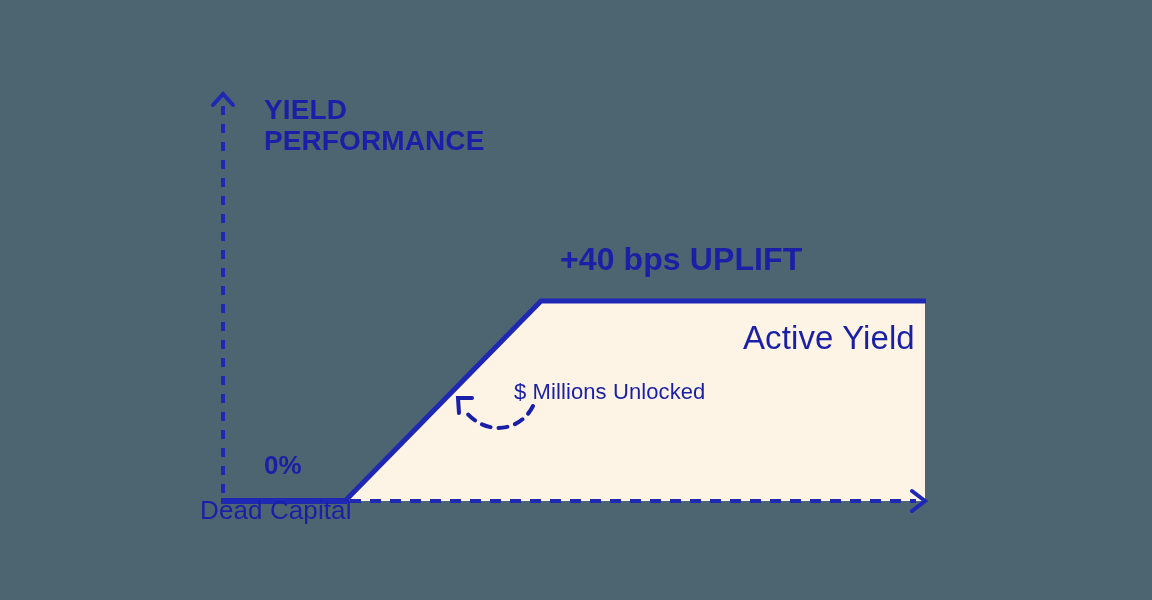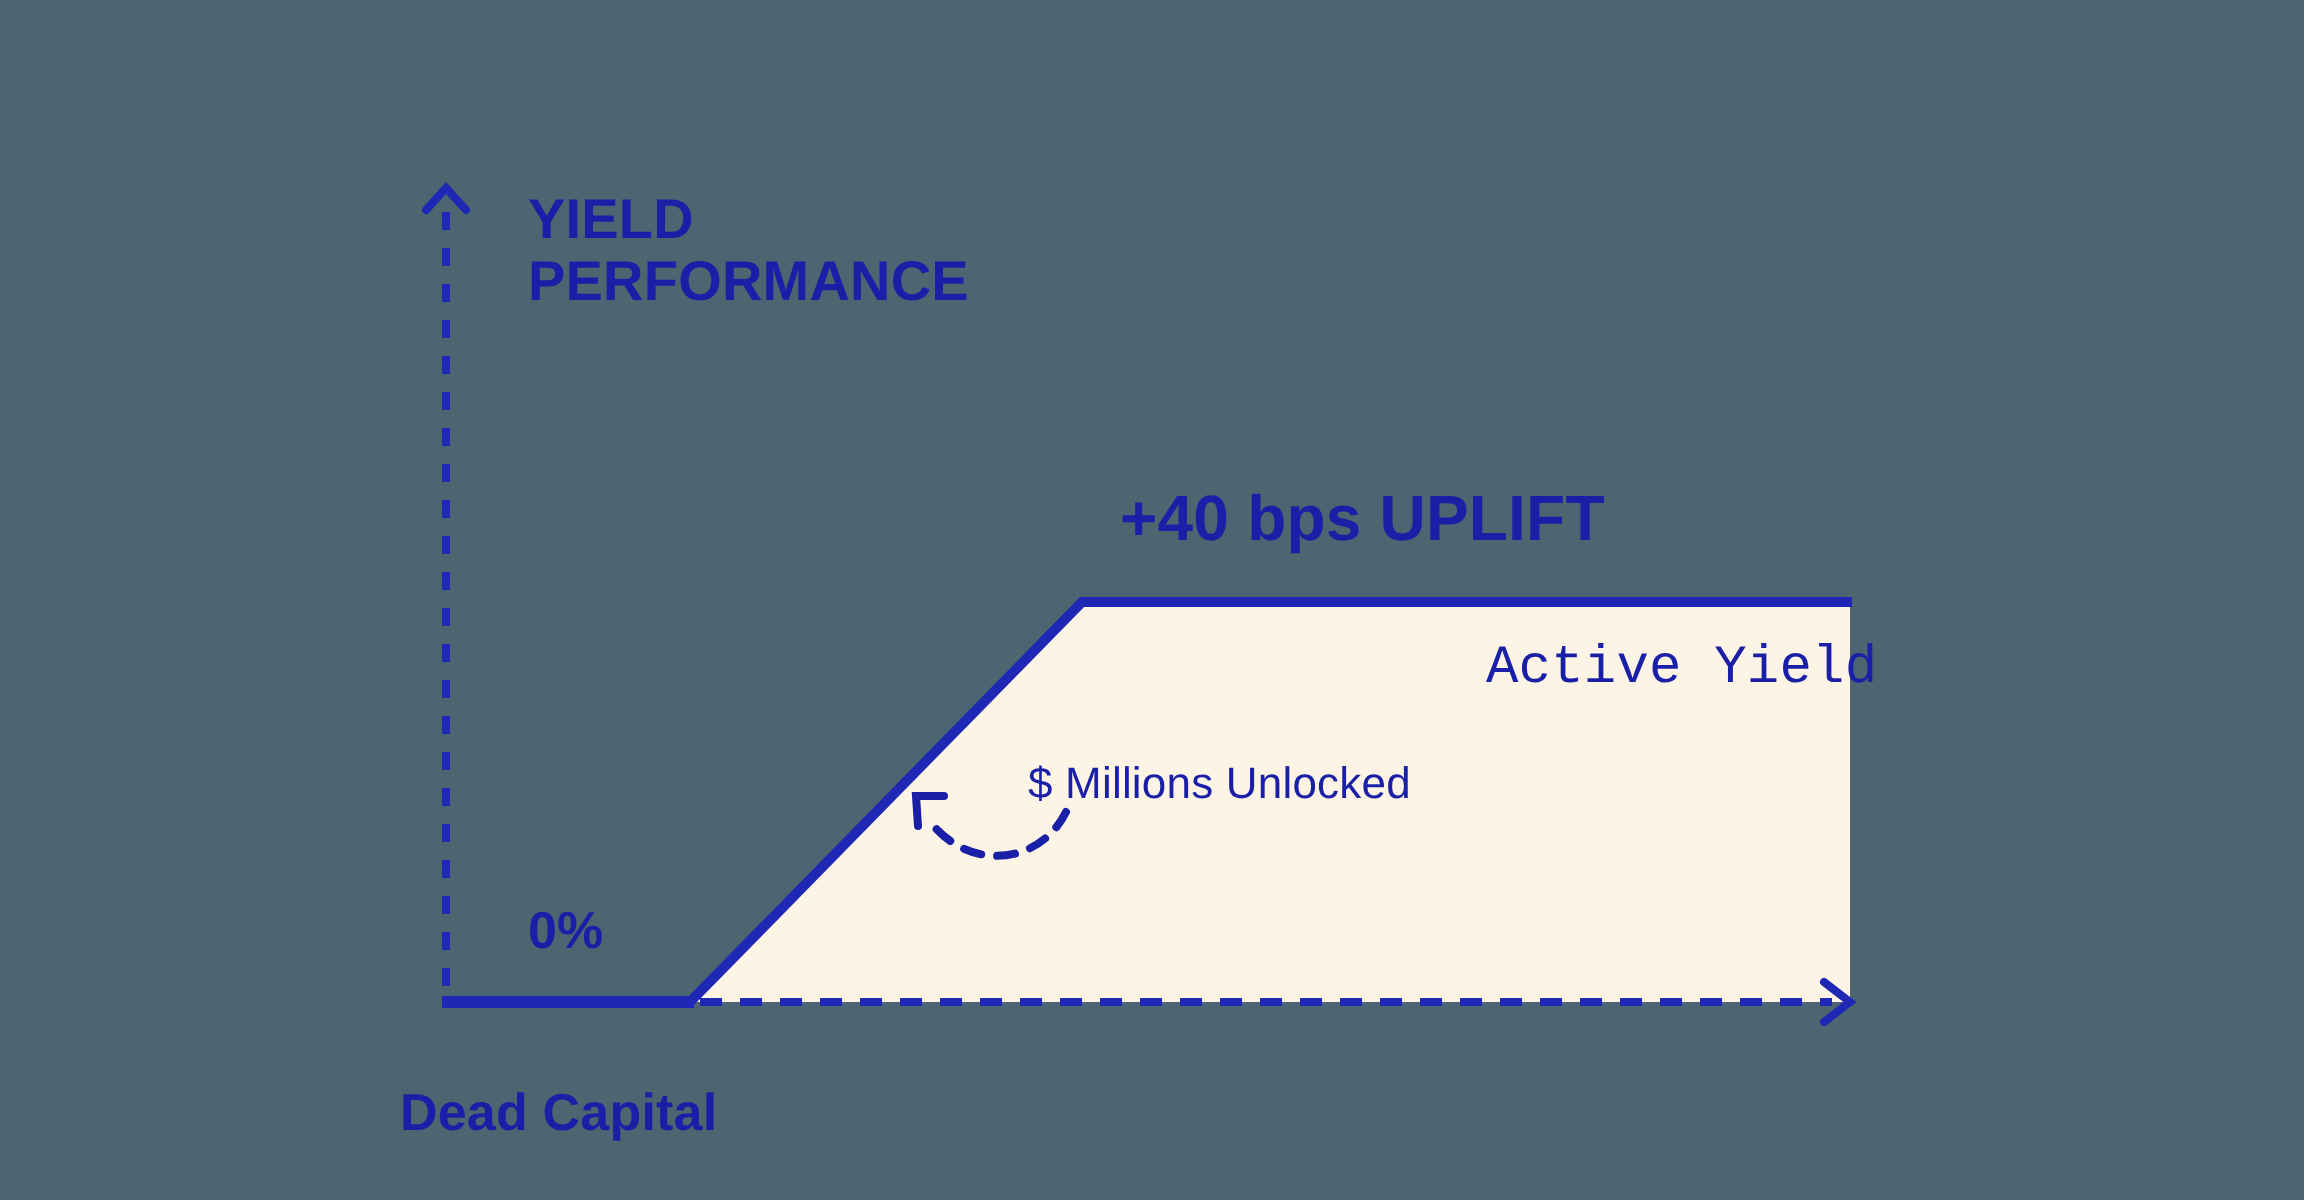--- a/index.html
+++ b/index.html
@@ -44,40 +44,39 @@
   }
   #uplift-label {
     left: 560px;
     top: 242px;
     font-size: 32px;
     font-weight: bold;
   }
   #active-yield-label {
     left: 743px;
     top: 320px;
-    font-size: 27px;
-    font-family: Liberation Mono, monospace;
+    font-size: 33px;
   }
   #unlocked-label {
     left: 514px;
     top: 380px;
     font-size: 22px;
     text-align: center;
   }
   #zero-pct-label {
     left: 264px;
     top: 451px;
     font-size: 26px;
     font-weight: bold;
   }
   #dead-capital-label {
     left: 200px;
-    top: 542px;
+    top: 496px;
     font-size: 26px;
-    font-weight: bold;
+    font-weight: normal;
   }
 </style>
 </head>
 <body>
 
 <div id="stage">
 
   <svg id="chart-svg" viewBox="0 0 1152 600">
 
     <polygon points="345,501 541,301 925,301 925,501" fill="#fdf4e5" stroke="none"></polygon>

